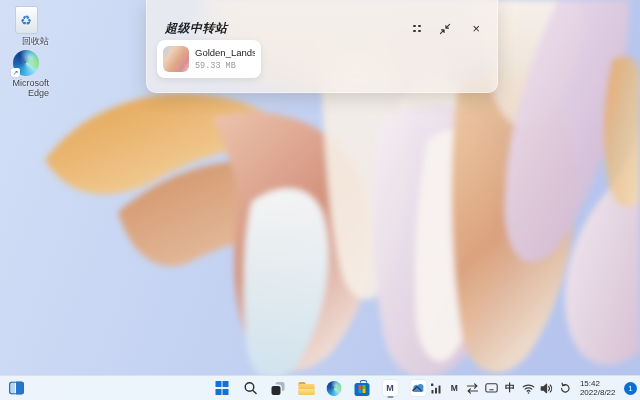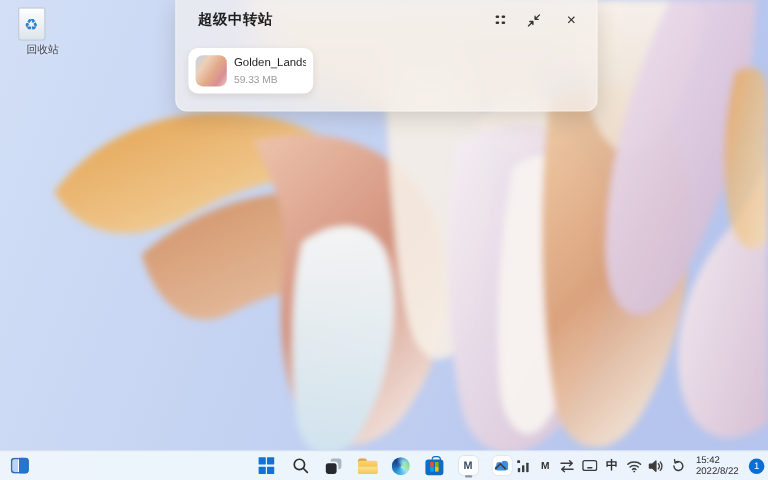--- a/index.html
+++ b/index.html
@@ -23,36 +23,36 @@
       conic-gradient(from 130deg, #9fe3f7, #3fb2e2 16%, #1b63b4 38%, #123f8c 54%, #1a84c4 66%, #2fc3a0 78%, #8fdf7a 90%, #9fe3f7);}
   .shortcut-badge{position:absolute;left:-2px;bottom:-1px;width:9px;height:9px;background:#fff;
     border-radius:2px;font-size:7px;line-height:9px;color:#1f6fd0;box-shadow:0 0 1px rgba(0,0,0,.4);}
 
   
   .panel{position:absolute;left:146px;top:0;width:352px;height:93px;
     background:rgba(245,240,237,.68);backdrop-filter:blur(16px) saturate(1.15);
     border-radius:0 0 10px 10px;box-shadow:0 5px 18px rgba(60,50,40,.18);
     border:1px solid rgba(255,255,255,.45);border-top:none;box-sizing:border-box;}
   .panel-header{display:flex;align-items:center;justify-content:space-between;
-    padding:8px 14px 0 18px;}
+    padding:20px 14px 0 18px;font-style:italic;}
   .panel-title{font-size:12px;font-weight:bold;color:#1e1e1e;letter-spacing:.5px;}
   .panel-controls{display:flex;align-items:center;gap:17px;}
   .pc-btn{width:14px;height:14px;display:flex;align-items:center;justify-content:center;
     color:#333;cursor:pointer;}
   .dots{display:grid;grid-template-columns:3px 3px;grid-template-rows:3px 3px;gap:2px;width:auto;height:auto;}
   .dots i{width:2.5px;height:2.5px;background:#333;border-radius:50%;}
   .pc-close{font-size:13px;line-height:1;color:#2c2c2c;}
   .file-card{position:absolute;left:10px;top:40px;width:104px;height:38px;background:#fff;
     border-radius:8px;box-shadow:0 2px 6px rgba(90,70,60,.12);display:flex;align-items:center;
     padding:0 6px;box-sizing:border-box;cursor:pointer;}
   .thumb{width:26px;height:26px;border-radius:6px;flex:none;
     background:linear-gradient(125deg,#bcd2ea 0%,#ecd0b8 28%,#e2a988 55%,#d98f93 78%,#e9cbc4 100%);}
   .fmeta{margin-left:6px;min-width:0;}
   .fname{font-size:9.5px;color:#1c1c1c;white-space:nowrap;overflow:hidden;}
-  .fsize{font-size:8.5px;color:#9b9b9b;margin-top:3px;}
+  .fsize{font-size:8.5px;color:#9b9b9b;margin-top:3px;font-family:Liberation Mono, monospace;}
 
   
   .taskbar{position:absolute;left:0;bottom:0;width:640px;height:25px;
     background:rgba(238,245,252,.95);border-top:1px solid rgba(120,140,170,.18);
     backdrop-filter:blur(8px);box-sizing:border-box;}
   .widgets{position:absolute;left:9px;top:50%;transform:translateY(-50%);
     width:15px;height:13px;border-radius:3px;cursor:pointer;
     background:linear-gradient(90deg,#b9d6f2 0 42%,#fff 42% 48%,#2676cd 48% 100%);
     box-shadow:inset 0 0 0 1.2px #2b6fc0;}
   .tb-center{position:absolute;left:50%;top:0;height:100%;transform:translateX(-50%);
@@ -194,20 +194,26 @@
     </g>
   </svg>
 
   <div class="dicon" id="icon-recycle">
     <div class="bin">
       <span>♻</span>
     </div>
     <div class="dlabel">回收站</div>
   </div>
 
+  <div class="dicon" id="icon-edge">
+    <div class="edge-ball">
+      <div class="shortcut-badge">↗</div>
+    </div>
+    <div class="dlabel">Microsoft Edge</div>
+  </div>
 
   <div class="panel">
     <div class="panel-header">
       <div class="panel-title">超级中转站</div>
       <div class="panel-controls">
         <div class="pc-btn dots">
             <i></i>
             <i></i>
             <i></i>
             <i></i>

